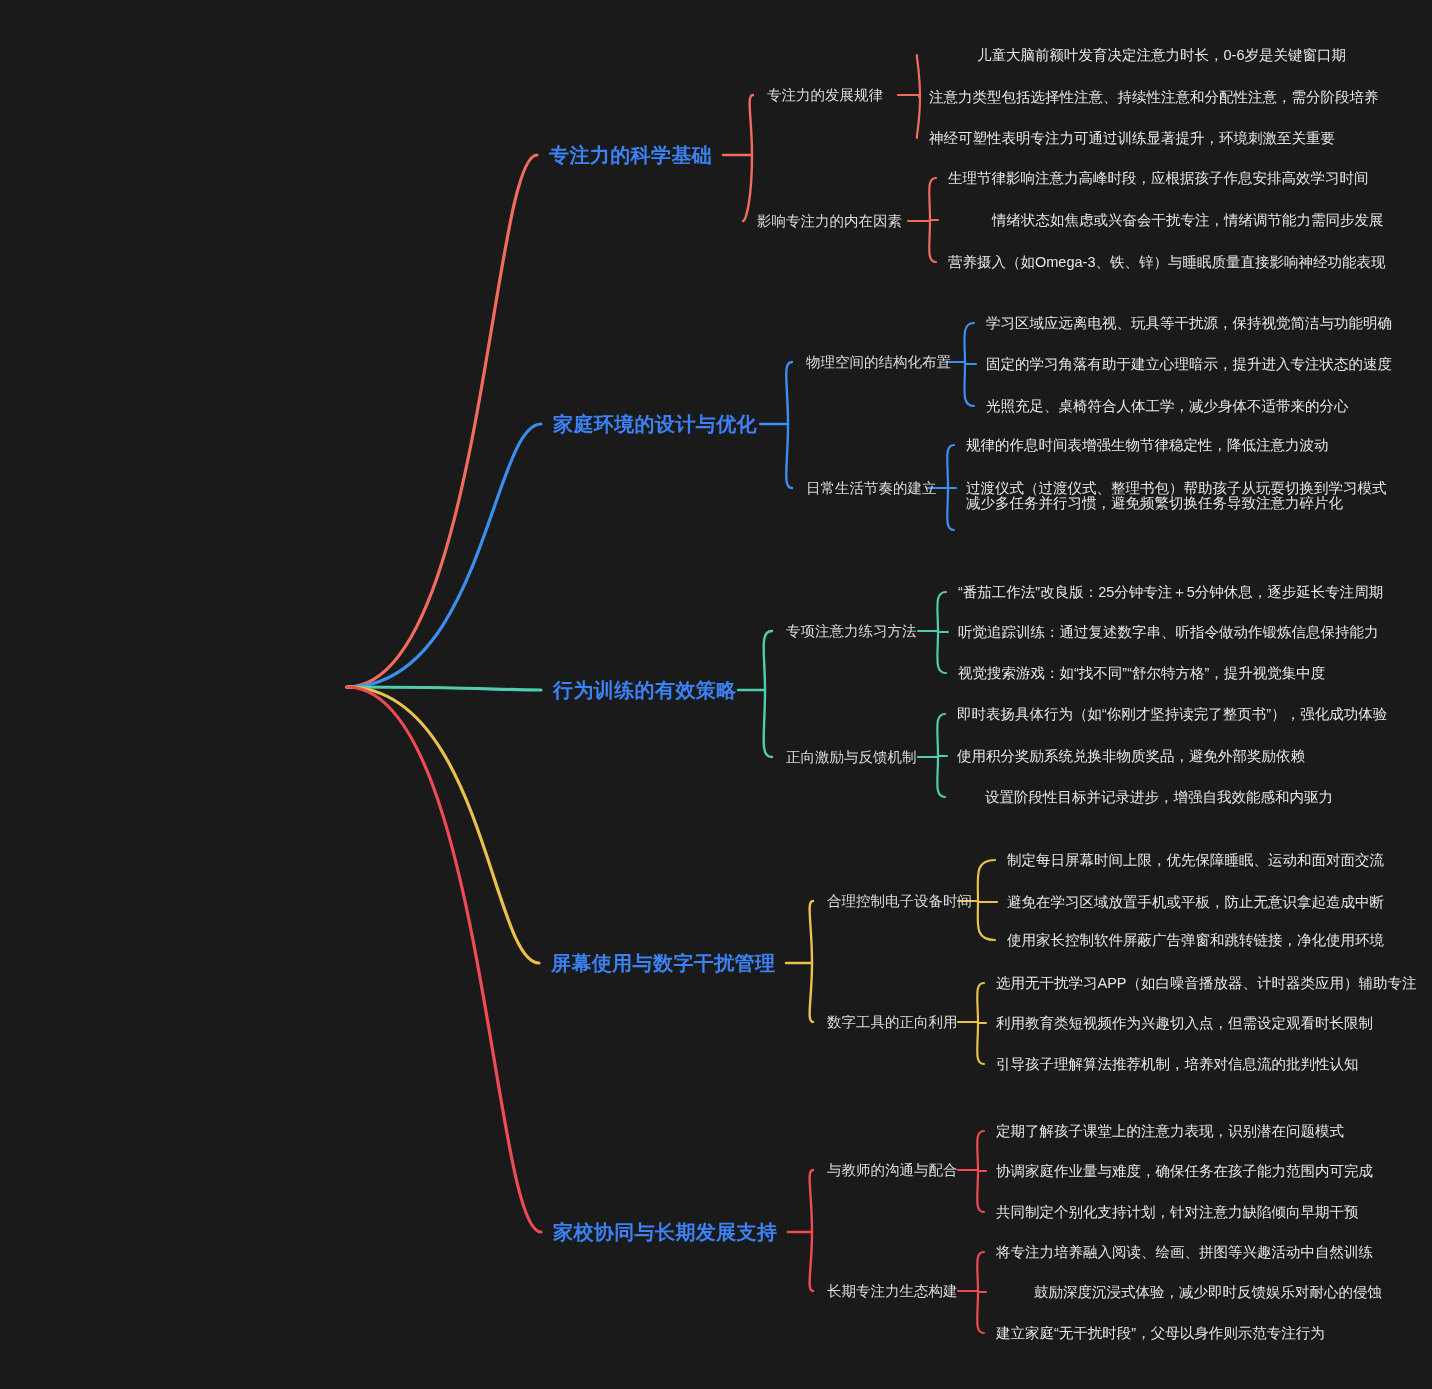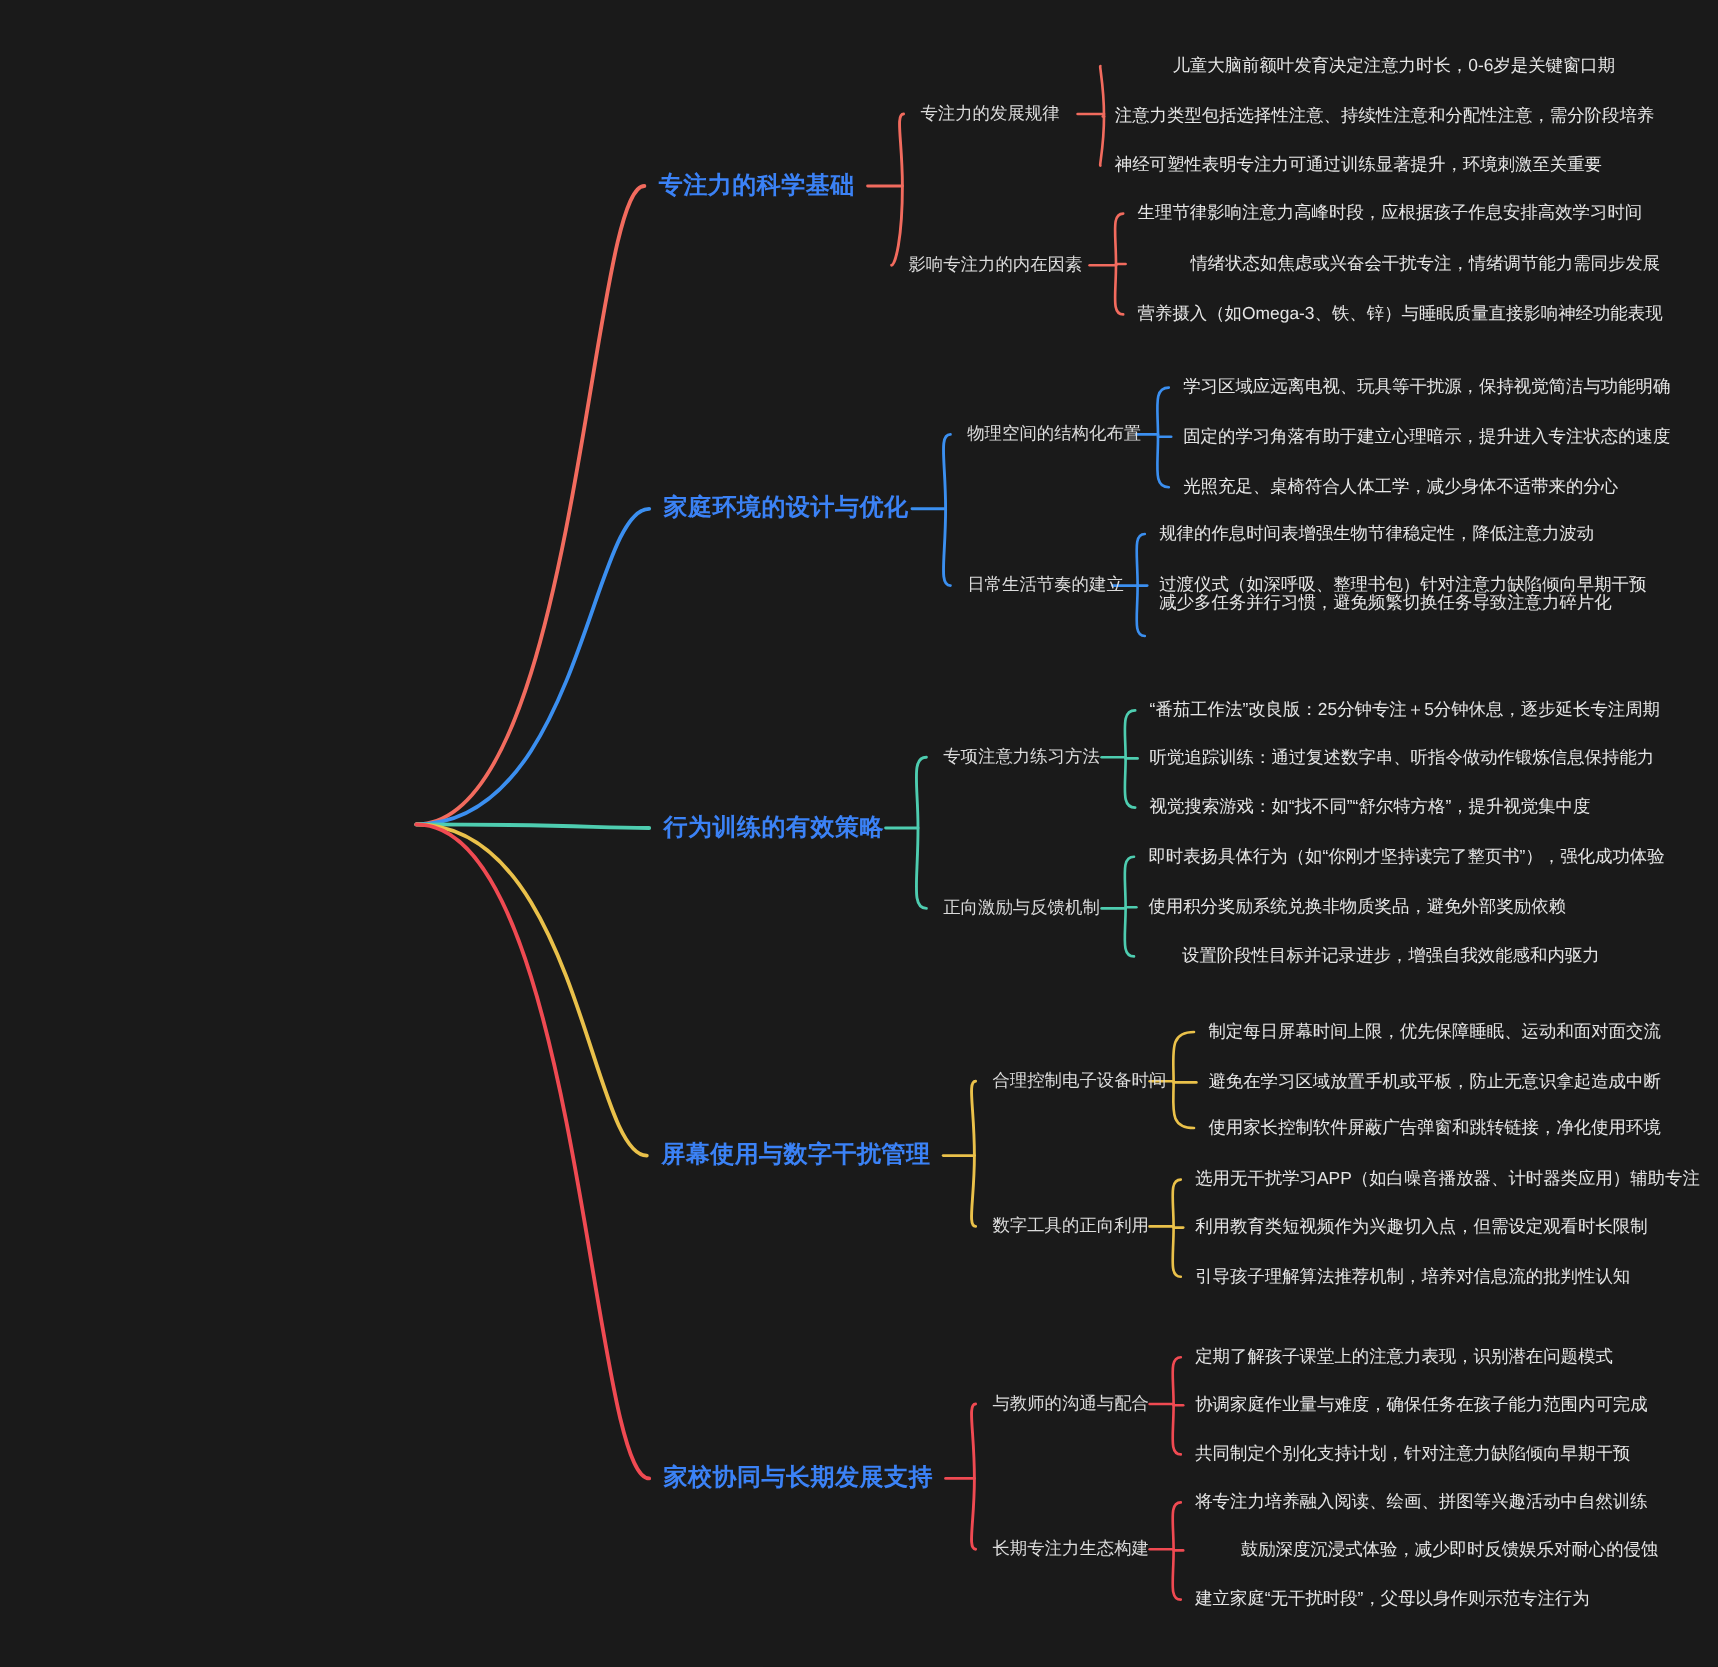--- a/index.html
+++ b/index.html
@@ -150,21 +150,21 @@
       <div class="node leaf" style="left: 948px; top: 178px;">生理节律影响注意力高峰时段，应根据孩子作息安排高效学习时间</div>
       <div class="node leaf" style="left: 948px; top: 220px; margin-left: 44px;">情绪状态如焦虑或兴奋会干扰专注，情绪调节能力需同步发展</div>
       <div class="node leaf" style="left: 948px; top: 262px;">营养摄入（如Omega-3、铁、锌）与睡眠质量直接影响神经功能表现</div>
       <div class="node branch-title" style="left: 553px; top: 424px;">家庭环境的设计与优化</div>
       <div class="node sub-title" style="left: 806px; top: 362px;">物理空间的结构化布置</div>
       <div class="node leaf" style="left: 986px; top: 323px;">学习区域应远离电视、玩具等干扰源，保持视觉简洁与功能明确</div>
       <div class="node leaf" style="left: 986px; top: 364px;">固定的学习角落有助于建立心理暗示，提升进入专注状态的速度</div>
       <div class="node leaf" style="left: 986px; top: 406px;">光照充足、桌椅符合人体工学，减少身体不适带来的分心</div>
       <div class="node sub-title" style="left: 806px; top: 488px;">日常生活节奏的建立</div>
       <div class="node leaf" style="left: 966px; top: 445px;">规律的作息时间表增强生物节律稳定性，降低注意力波动</div>
-      <div class="node leaf" style="left: 966px; top: 488px;">过渡仪式（如深呼吸、整理书包）针对注意力缺陷倾向早期干预</div>
+      <div class="node leaf" style="left: 966px; top: 488px;">过渡仪式（过渡仪式、整理书包）帮助孩子从玩耍切换到学习模式</div>
       <div class="node leaf" style="left: 966px; top: 503px;">减少多任务并行习惯，避免频繁切换任务导致注意力碎片化</div>
       <div class="node branch-title" style="left: 553px; top: 690px;">行为训练的有效策略</div>
       <div class="node sub-title" style="left: 786px; top: 631px;">专项注意力练习方法</div>
       <div class="node leaf" style="left: 958px; top: 592px;">“番茄工作法”改良版：25分钟专注＋5分钟休息，逐步延长专注周期</div>
       <div class="node leaf" style="left: 958px; top: 632px;">听觉追踪训练：通过复述数字串、听指令做动作锻炼信息保持能力</div>
       <div class="node leaf" style="left: 958px; top: 673px;">视觉搜索游戏：如“找不同”“舒尔特方格”，提升视觉集中度</div>
       <div class="node sub-title" style="left: 786px; top: 757px;">正向激励与反馈机制</div>
       <div class="node leaf" style="left: 957px; top: 714px;">即时表扬具体行为（如“你刚才坚持读完了整页书”），强化成功体验</div>
       <div class="node leaf" style="left: 957px; top: 756px;">使用积分奖励系统兑换非物质奖品，避免外部奖励依赖</div>
       <div class="node leaf" style="left: 957px; top: 797px; margin-left: 28px;">设置阶段性目标并记录进步，增强自我效能感和内驱力</div>

